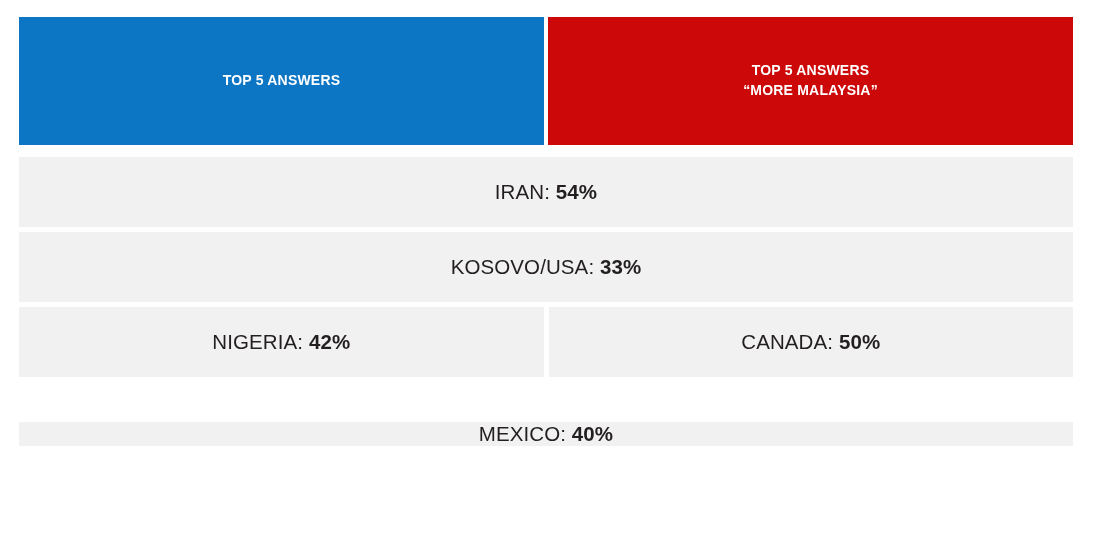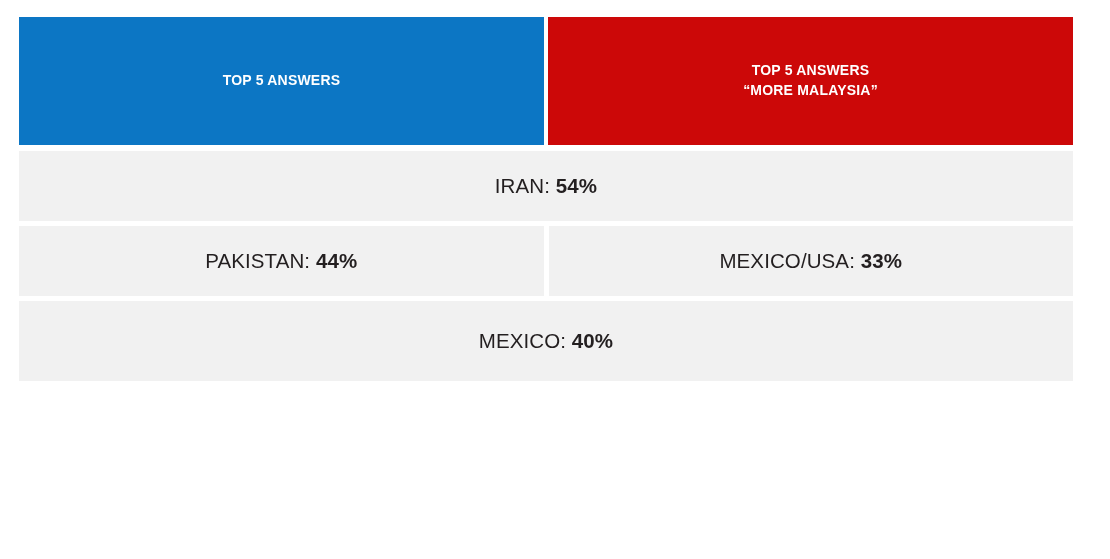--- a/index.html
+++ b/index.html
@@ -43,31 +43,31 @@
     text-align: center;
     box-sizing: border-box;
   }
   .header-cell.blue { background: #0c76c4; }
   .header-cell.red  { background: #cc0808; }
   .header-cell .line1 { display: block; }
   .header-cell .line2 { display: block; }
 
   
   .data-grid {
-    margin-top: 6px;
+    margin-top: 12px;
     display: flex;
     flex-direction: column;
     gap: 5px;
   }
   .data-row {
     display: flex;
     gap: 5px;
     height: 70px;
   }
-  .data-row.tall { height: 80px; }
+  .data-row.tall { height: 64px; align-items: flex-end; }
   .data-cell {
     flex: 1 1 0;
     background: #f1f1f1;
     display: flex;
     align-items: center;
     justify-content: center;
     box-sizing: border-box;
   }
   .cell-text {
     font-size: 20.5px;
@@ -97,27 +97,32 @@
 
     <div class="data-row">
       <div class="data-cell">
         <span class="cell-text"><span class="label">IRAN: </span><span class="value">54%</span></span>
       </div>
     </div>
 
 
     <div class="data-row">
       <div class="data-cell">
-        <span class="cell-text"><span class="label">PAKISTAN: </span><span class="value">44%</span></span>
-      </div>
-      <div class="data-cell">
-        <span class="cell-text"><span class="label">MEXICO/USA: </span><span class="value">33%</span></span>
+        <span class="cell-text"><span class="label">KOSOVO/USA: </span><span class="value">33%</span></span>
       </div>
     </div>
 
+    <div class="data-row">
+      <div class="data-cell">
+        <span class="cell-text"><span class="label">NIGERIA: </span><span class="value">42%</span></span>
+      </div>
+      <div class="data-cell">
+        <span class="cell-text"><span class="label">CANADA: </span><span class="value">50%</span></span>
+      </div>
+    </div>
 
     <div class="data-row tall">
       <div class="data-cell">
         <span class="cell-text"><span class="label">MEXICO: </span><span class="value">40%</span></span>
       </div>
     </div>
 
   </div>
 </div>
 

